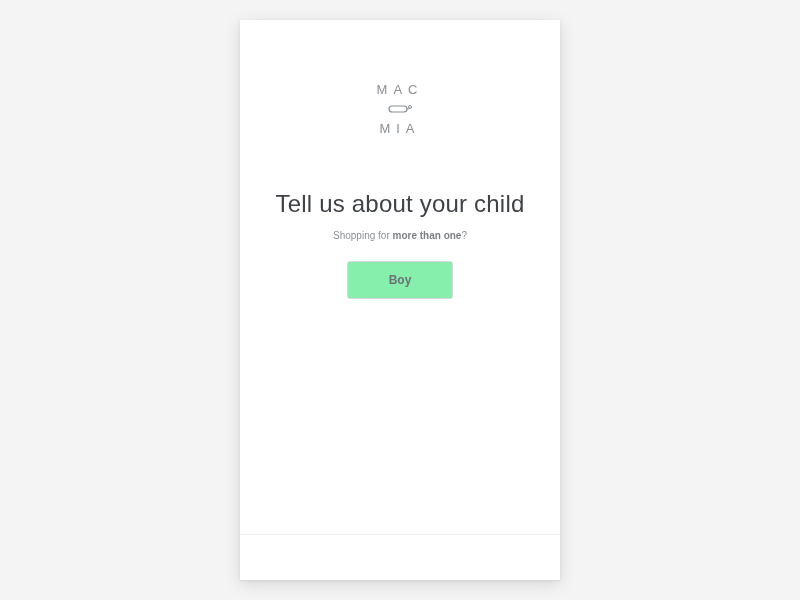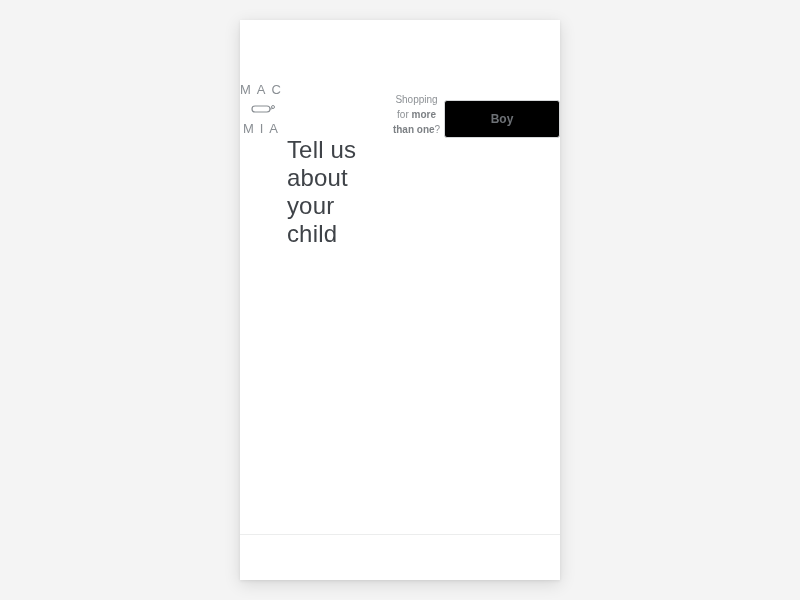--- a/index.html
+++ b/index.html
@@ -21,21 +21,22 @@
       height: 560px;
       background: #ffffff;
       box-shadow: 0 4px 16px rgba(0,0,0,0.12), 0 1px 3px rgba(0,0,0,0.08);
       display: flex;
       flex-direction: column;
       position: relative;
     }
     .content {
       flex: 1;
       display: flex;
-      align-items: flex-start;
+      flex-direction: column;
+      align-items: center;
       padding-top: 62px;
     }
     .logo {
       display: flex;
       flex-direction: column;
       align-items: center;
       gap: 2px;
       color: #8a8f94;
       letter-spacing: 6px;
       font-size: 13px;
@@ -64,23 +65,23 @@
     .subtext strong {
       font-weight: 700;
       color: #7d8185;
     }
     .button-row {
       display: flex;
       gap: 12px;
       margin-top: 18px;
     }
     .option-btn {
-      width: 116px;
+      width: 106px;
       height: 38px;
-      background: #000000;
+      background: #86efac;
       border: 1px solid #d6d8da;
       border-radius: 3px;
       font-size: 12px;
       font-weight: 600;
       color: #6d7176;
       cursor: pointer;
       display: flex;
       align-items: center;
       justify-content: center;
     }

